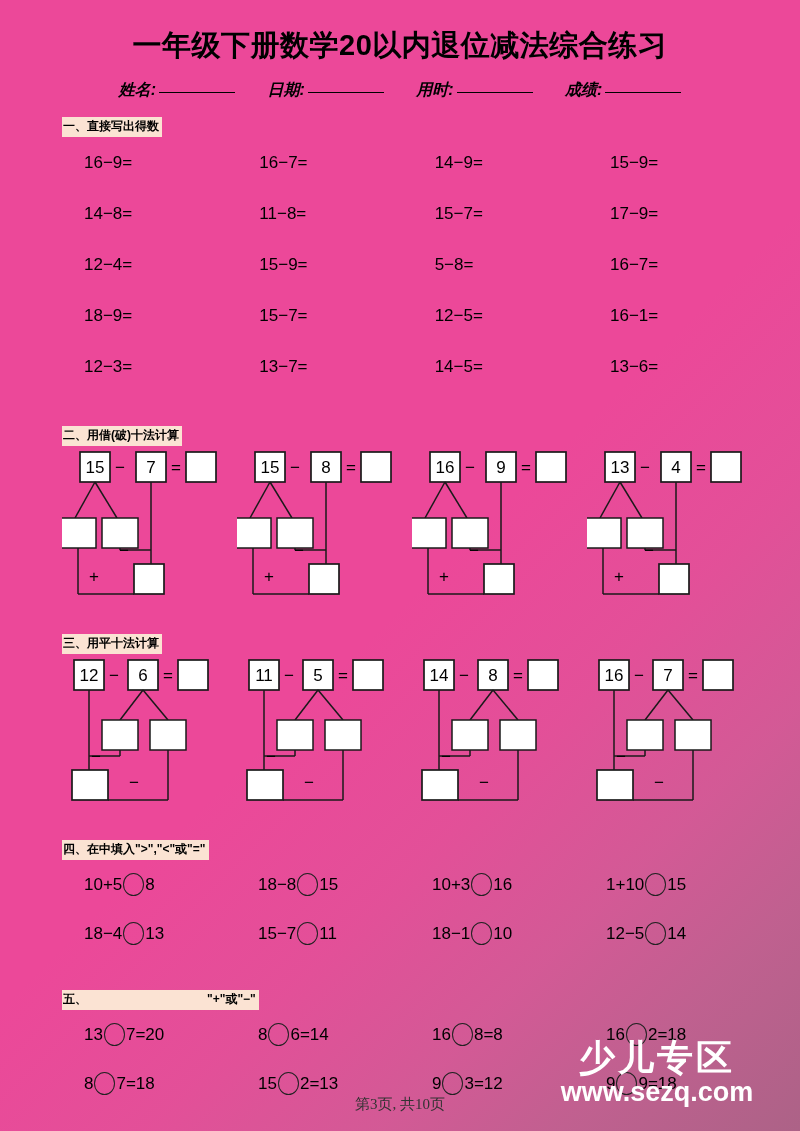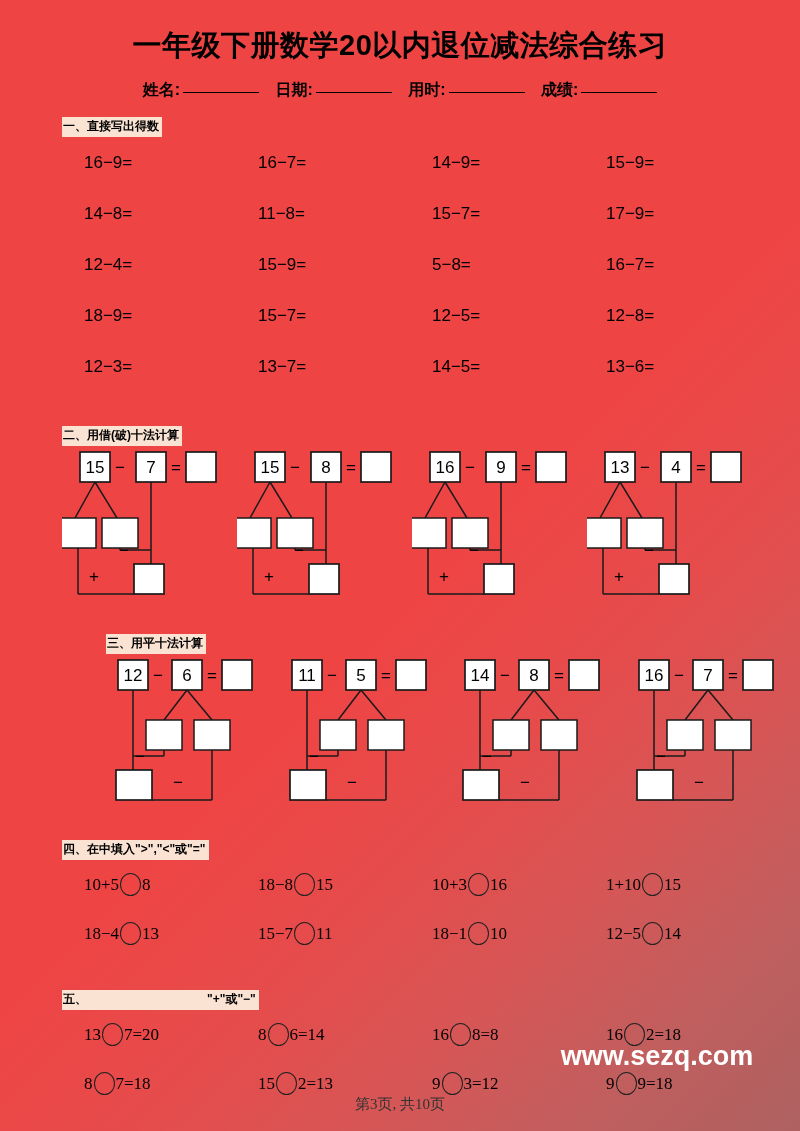--- a/index.html
+++ b/index.html
@@ -9,21 +9,21 @@
   }
   body {
     font-family: "Liberation Sans", "DejaVu Sans", sans-serif;
     color: #000000;
   }
   #page {
     position: relative;
     width: 800px;
     height: 1131px;
     overflow: hidden;
-    background: #ef4444;
+    background: #ec4899;
   }
   
   #sheen {
     position: absolute;
     left: 0; top: 0;
     width: 800px; height: 1131px;
     pointer-events: none;
     background:
       linear-gradient(135deg,
         rgba(150,150,150,0) 0%,
@@ -43,21 +43,21 @@
     padding-top: 26px;
     white-space: nowrap;
   }
   .meta-line {
     text-align: center;
     font-size: 16px;
     font-weight: bold;
     margin-top: 14px;
     white-space: nowrap;
   }
-  .meta-item { margin: 0 6px; }
+  .meta-item { margin: 0 14px; font-style: italic; }
   .meta-rule {
     display: inline-block;
     width: 76px;
     border-bottom: 1.6px solid #000;
     vertical-align: 2px;
     margin-left: 3px;
   }
 
   .sec-head {
     margin: 16px 0 0 62px;
@@ -83,23 +83,23 @@
   }
   .grid4 .cell {
     width: 174px;
     font-size: 17px;
     white-space: nowrap;
     box-sizing: border-box;
     padding-left: 22px;
   }
 
   
-  .s1 .row { height: 51px; }
+  .s1 .row { height: 51px; justify-content: space-between; }
   
-  .cmp .row { height: 49px; font-family: Liberation Serif, serif; }
+  .cmp .row { height: 49px; }
   .cmp .cell { display: flex; align-items: center; padding-left: 22px; }
   .circle {
     display: inline-block;
     width: 21px;
     height: 23px;
     border: 1.4px solid #222;
     border-radius: 50%;
     margin: 0 1px;
     box-sizing: border-box;
   }
@@ -188,21 +188,21 @@
         <div class="row">
           <div class="cell">12−4=</div>
           <div class="cell">15−9=</div>
           <div class="cell">5−8=</div>
           <div class="cell">16−7=</div>
         </div>
         <div class="row">
           <div class="cell">18−9=</div>
           <div class="cell">15−7=</div>
           <div class="cell">12−5=</div>
-          <div class="cell">12−8=</div>
+          <div class="cell">16−1=</div>
         </div>
         <div class="row">
           <div class="cell">12−3=</div>
           <div class="cell">13−7=</div>
           <div class="cell">14−5=</div>
           <div class="cell">13−6=</div>
         </div>
       </div>
     </div>
 
@@ -293,21 +293,21 @@
             <text x="62" y="110" text-anchor="middle" font-family="&quot;Liberation Sans&quot;, sans-serif" font-size="17" fill="#000">−</text>
             <line x1="89" y1="112" x2="89" y2="118" stroke="#1a1a1a" stroke-width="1.5"></line>
             <rect x="72" y="118" width="30" height="30" fill="#ffffff" stroke="#1a1a1a" stroke-width="1.7"></rect>
             <line x1="16" y1="102" x2="16" y2="148" stroke="#1a1a1a" stroke-width="1.5"></line>
             <line x1="16" y1="148" x2="72" y2="148" stroke="#1a1a1a" stroke-width="1.5"></line>
             <text x="32" y="136" text-anchor="middle" font-family="&quot;Liberation Sans&quot;, sans-serif" font-size="17" fill="#000">+</text>
           </svg>
         </div>
     </div>
 
-    <div style="margin-top:22px;padding-left:44px;">
+    <div style="margin-top:22px;">
       <div class="sec-head">三、用平十法计算</div>
       <div class="diagram-row" id="sec3-row">
           <svg width="175" height="150">
             <rect x="12" y="6" width="30" height="30" fill="#ffffff" stroke="#1a1a1a" stroke-width="1.7"></rect>
             <text x="27" y="27" text-anchor="middle" font-family="&quot;Liberation Sans&quot;, sans-serif" font-size="17" fill="#000">12</text>
             <text x="52" y="27" text-anchor="middle" font-family="&quot;Liberation Sans&quot;, sans-serif" font-size="17" fill="#000">−</text>
             <rect x="66" y="6" width="30" height="30" fill="#ffffff" stroke="#1a1a1a" stroke-width="1.7"></rect>
             <text x="81" y="27" text-anchor="middle" font-family="&quot;Liberation Sans&quot;, sans-serif" font-size="17" fill="#000">6</text>
             <text x="106" y="27" text-anchor="middle" font-family="&quot;Liberation Sans&quot;, sans-serif" font-size="17" fill="#000">=</text>
             <rect x="116" y="6" width="30" height="30" fill="#ffffff" stroke="#1a1a1a" stroke-width="1.7"></rect>
@@ -494,15 +494,16 @@
         </div>
     </div>
 
   </div>
 
   <div id="sheen"></div>
 
   <div class="footer">第3页, 共10页</div>
 
   <div id="watermark">
+    <div class="wm-cn">少儿专区</div>
     <div class="wm-url">www.sezq.com</div>
   </div>
 </div>
 
 </body></html>

